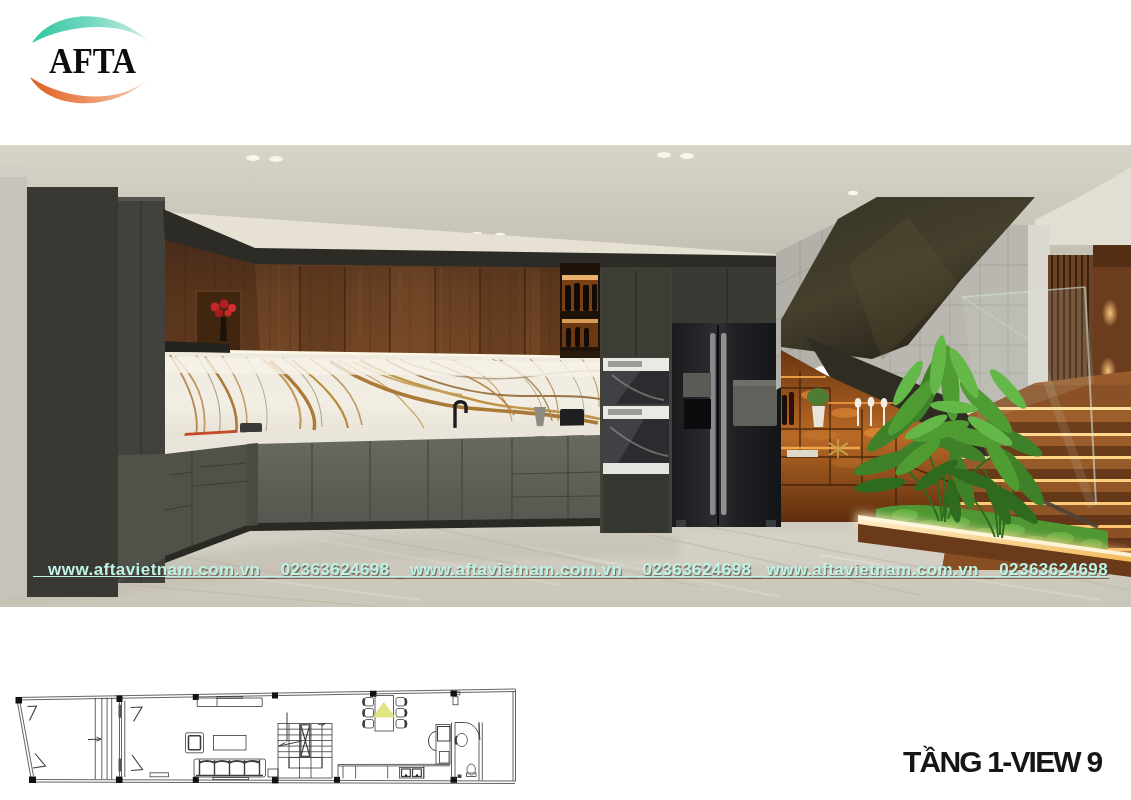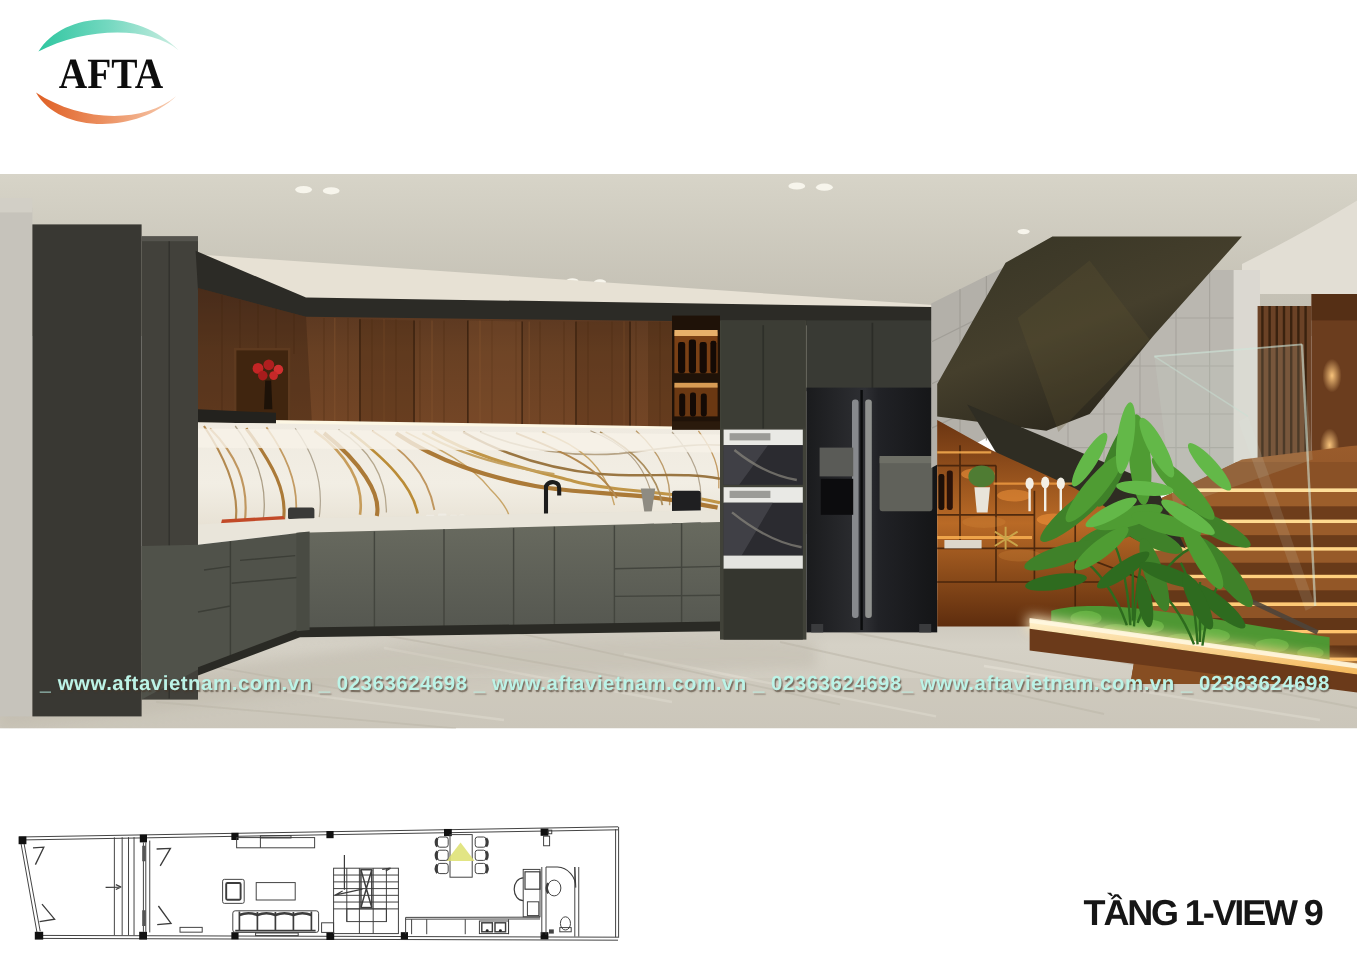--- a/index.html
+++ b/index.html
@@ -434,21 +434,21 @@
       <ellipse cx="1016" cy="360" rx="28" ry="7" transform="rotate(40 1016 360)"></ellipse>
       <ellipse cx="936" cy="330" rx="26" ry="6.5" transform="rotate(-34 936 330)"></ellipse>
       <ellipse cx="974" cy="334" rx="26" ry="6.5" transform="rotate(20 974 334)"></ellipse>
       <ellipse cx="998" cy="356" rx="26" ry="7" transform="rotate(64 998 356)"></ellipse>
       <ellipse cx="954" cy="356" rx="22" ry="6" transform="rotate(80 954 356)"></ellipse>
     </g>
   </g>
 </svg>
 </div>
 
-<div class="abs" style="left:33px;top:560px;width:1098px;height:24px;overflow:hidden;white-space:nowrap;font-weight:bold;font-size:17px;letter-spacing:0.45px;color:#bcf3e7;text-shadow:1px 2px 1px rgba(70,55,42,0.65);">_ www.aftavietnam.com.vn _ 02363624698 _ www.aftavietnam.com.vn _ 02363624698_ www.aftavietnam.com.vn _ 02363624698</div>
+<div class="abs" style="left:33px;top:560px;width:1098px;height:24px;overflow:hidden;white-space:nowrap;font-weight:bold;font-size:17px;letter-spacing:0.45px;color:#bcf3e7;text-shadow:1px 2px 1px rgba(70,55,42,0.65);text-decoration:underline;">_ www.aftavietnam.com.vn _ 02363624698 _ www.aftavietnam.com.vn _ 02363624698_ www.aftavietnam.com.vn _ 02363624698</div>
 
 <div class="abs" style="left:0;top:680px;width:565px;height:120px;">
 <svg width="565" height="120" viewBox="0 680 565 120" fill="none" stroke="#3c3c3c" stroke-width="0.8">
 
   <path d="M 16,697.5 L 515,689 M 16,700 L 515,691.5"></path>
 
   <path d="M 17,700 L 31,778 M 19.5,700 L 33.5,776"></path>
 
   <path d="M 31,779.5 L 515,781 M 31,782 L 515,783.5"></path>
 

